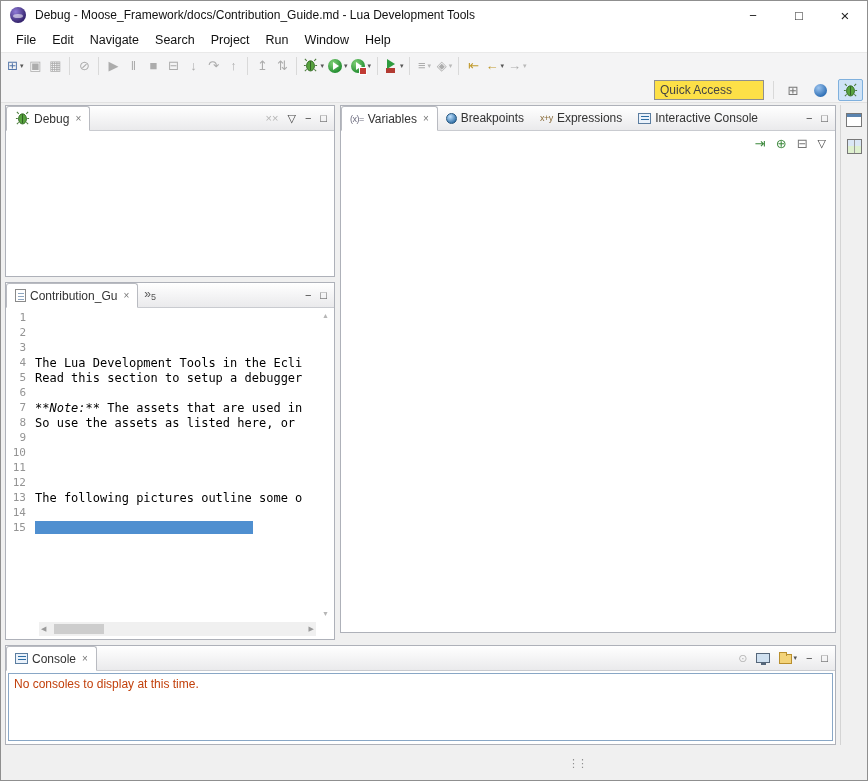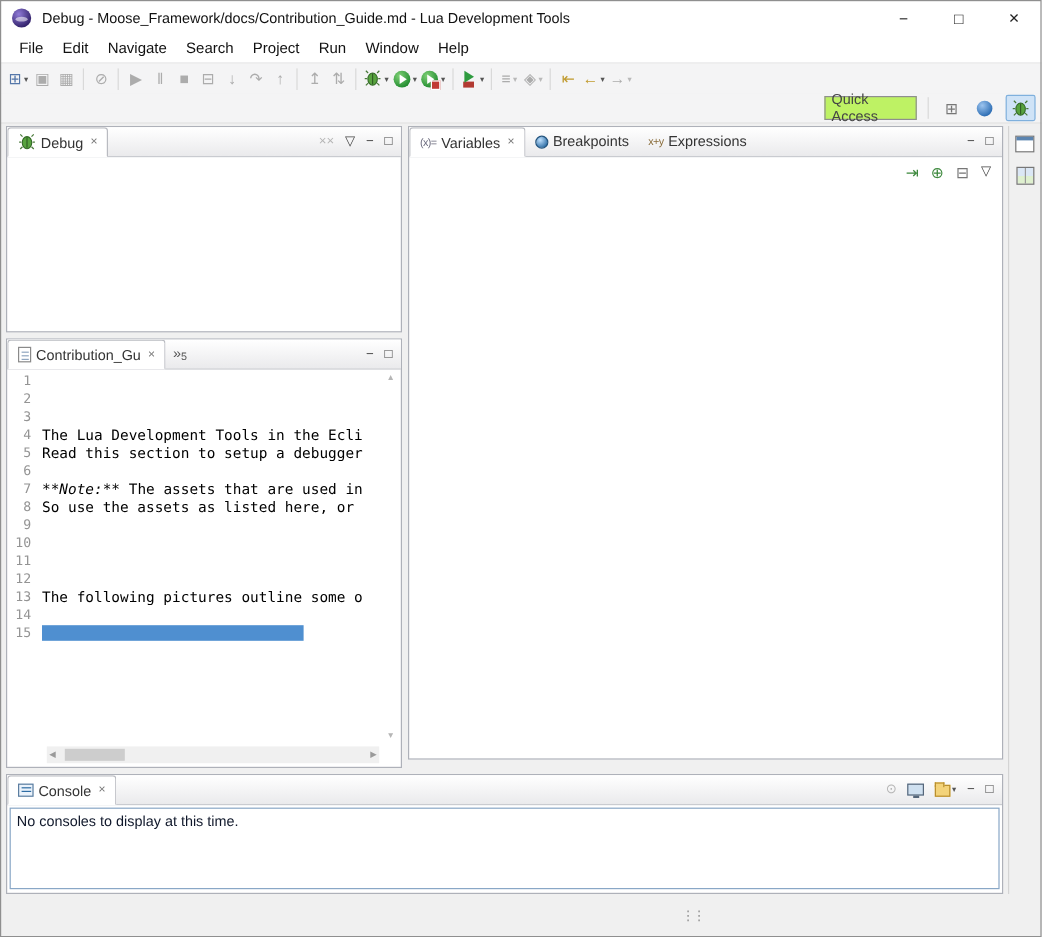--- a/index.html
+++ b/index.html
@@ -26,21 +26,21 @@
   .tbtn .dd{font-size:7px;color:#555;margin-left:1px;}
   .tbtn.disabled .g{color:#acacac;}
   .tbtn.disabled .dd{color:#b9b9b9;}
   .tsep{width:1px;height:18px;background:#d9d9d9;margin:0 4px;flex:none;}
   .amber{color:#c09a2e;}
   .blue{color:#5577aa;}
   .gray{color:#777;}
 
   
   .qarow{position:absolute;top:78px;left:0;right:0;height:25px;background:#f4f4f5;border-bottom:1px solid #e2e2e2;display:flex;align-items:center;justify-content:flex-end;padding-right:5px;gap:5px;}
-  .qa-box{width:77px;height:20px;border:1px solid #8f8f8f;background:#bef264;color:#444;display:flex;align-items:center;padding-left:5px;font-size:12px;}
+  .qa-box{width:110px;height:20px;border:1px solid #8f8f8f;background:#fde047;color:#444;display:flex;align-items:center;padding-left:5px;font-size:12px;}
   .persp-btn{height:22px;width:25px;display:flex;align-items:center;justify-content:center;border-radius:2px;border:1px solid transparent;}
   .persp-btn.active{background:#cfe3f7;border:1px solid #7fb0dd;}
   .sphere{width:13px;height:13px;border-radius:50%;background:radial-gradient(circle at 35% 30%,#9cc4ef,#2b6cb3 75%);}
 
   
   .panel{position:absolute;background:#fff;border:1px solid #aeb1b9;}
   .tabbar{height:25px;background:linear-gradient(#ffffff,#eaeaec);border-bottom:1px solid #c9cbd0;display:flex;align-items:stretch;}
   .tab{display:flex;align-items:center;gap:4px;padding:0 8px;font-size:12px;color:#333;white-space:nowrap;}
   .tab.active{background:#fff;border:1px solid #b9bbc1;border-bottom-color:#fff;margin-bottom:-1px;border-radius:3px 3px 0 0;}
   .tclose{font-size:10px;color:#777;margin-left:2px;}
@@ -85,21 +85,21 @@
   .vsb{position:absolute;top:27px;bottom:20px;right:2px;width:13px;display:flex;flex-direction:column;justify-content:space-between;align-items:center;color:#b6b6b6;font-size:7px;padding:2px 0;}
   .hsb{position:absolute;left:33px;right:18px;bottom:3px;height:14px;background:#f0f0f0;display:flex;align-items:center;color:#9a9a9a;font-size:7px;padding:0 2px;}
   .hthumb{width:50px;height:10px;background:#cdcdcd;margin-left:8px;}
   .hsb .sp{flex:1;}
 
   
   .subbar{height:25px;display:flex;justify-content:flex-end;align-items:center;gap:10px;padding-right:9px;font-size:13px;}
   .subbar .green{color:#3f8a3f;}
 
   
-  .console-body{position:absolute;left:2px;right:2px;top:27px;bottom:3px;border:1px solid #89a7c6;background:#fff;padding:3px 5px;font-size:12px;color:#0f172a;}
+  .console-body{position:absolute;left:2px;right:2px;top:27px;bottom:3px;border:1px solid #89a7c6;background:#fff;padding:3px 5px;font-size:12px;color:#c2410c;}
 
   
   .rstrip{position:absolute;left:840px;top:105px;width:27px;height:640px;background:#f0f0f0;border-left:1px solid #d4d4d4;display:flex;flex-direction:column;align-items:center;padding-top:8px;gap:12px;}
 
   .statusbar{position:absolute;left:0;right:0;bottom:0;height:36px;background:#f0f0f0;}
   .grip{position:absolute;left:568px;top:12px;color:#8f8f8f;font-size:11px;letter-spacing:-2px;}
 </style>
 </head>
 <body>
 
@@ -375,20 +375,24 @@
       <span class="tclose">×</span>
     </div>
     <div class="tab">
       <span class="i-bp"></span>
       <span>Breakpoints</span>
     </div>
     <div class="tab">
       <span class="i-expr">x+y</span>
       <span>Expressions</span>
     </div>
+    <div class="tab">
+      <span class="i-console"></span>
+      <span>Interactive Console</span>
+    </div>
     <div class="tab-toolbar">
       <span class="mini">−</span>
       <span class="mini">□</span>
     </div>
   </div>
   <div class="subbar">
     <span class="green">⇥</span>
     <span class="green">⊕</span>
     <span class="gray">⊟</span>
     <span class="mini">▽</span>

